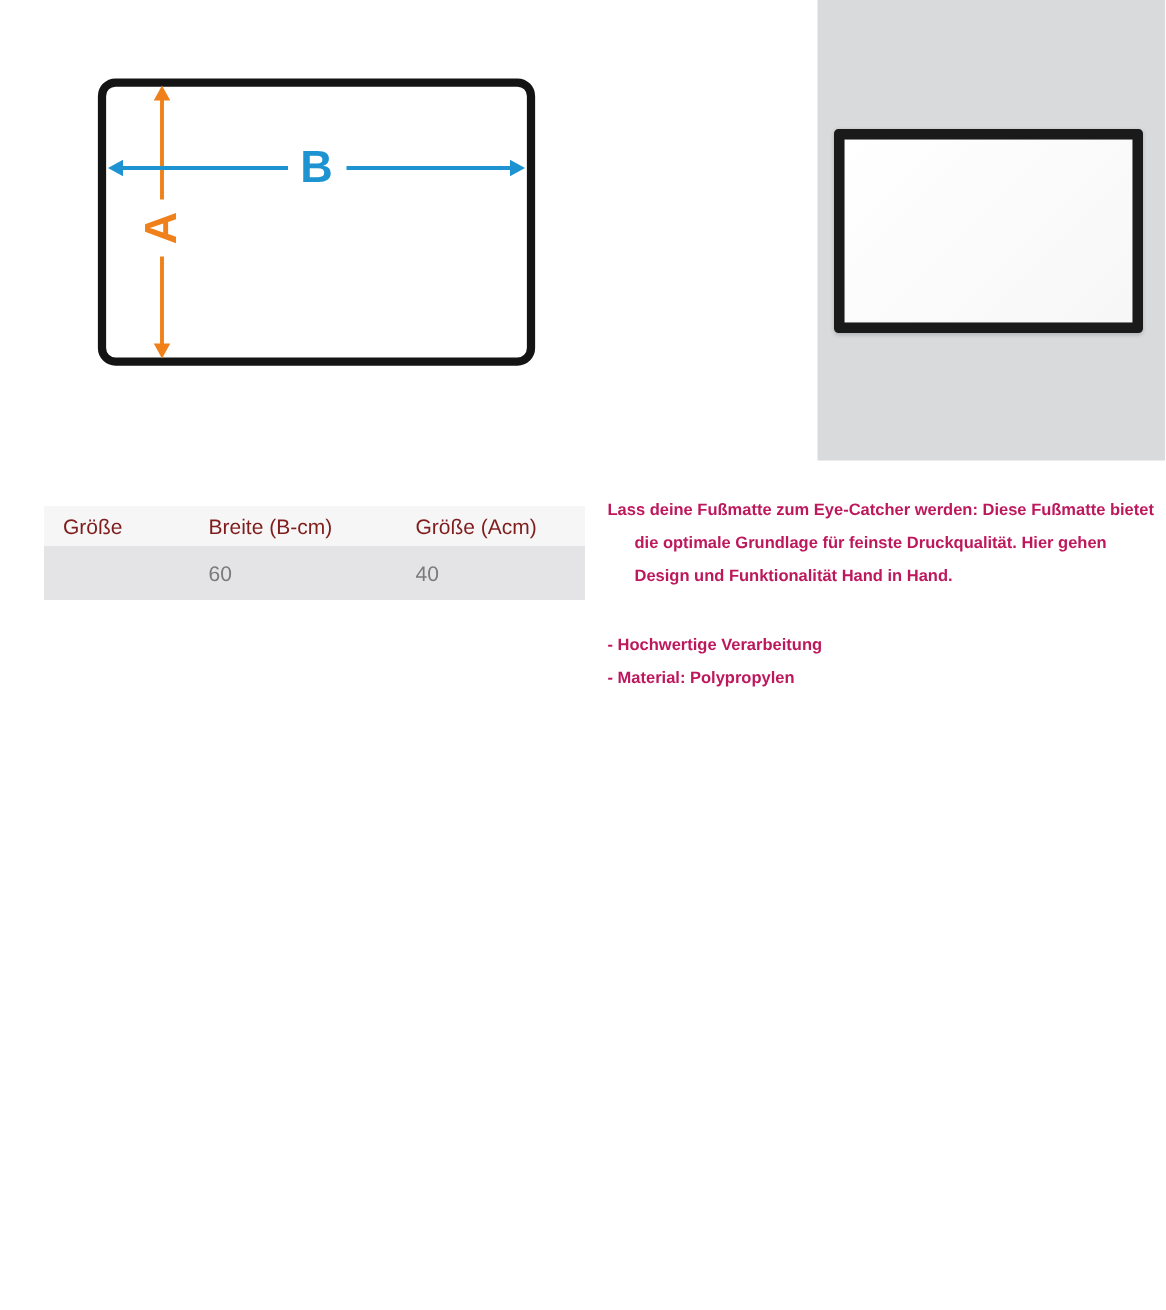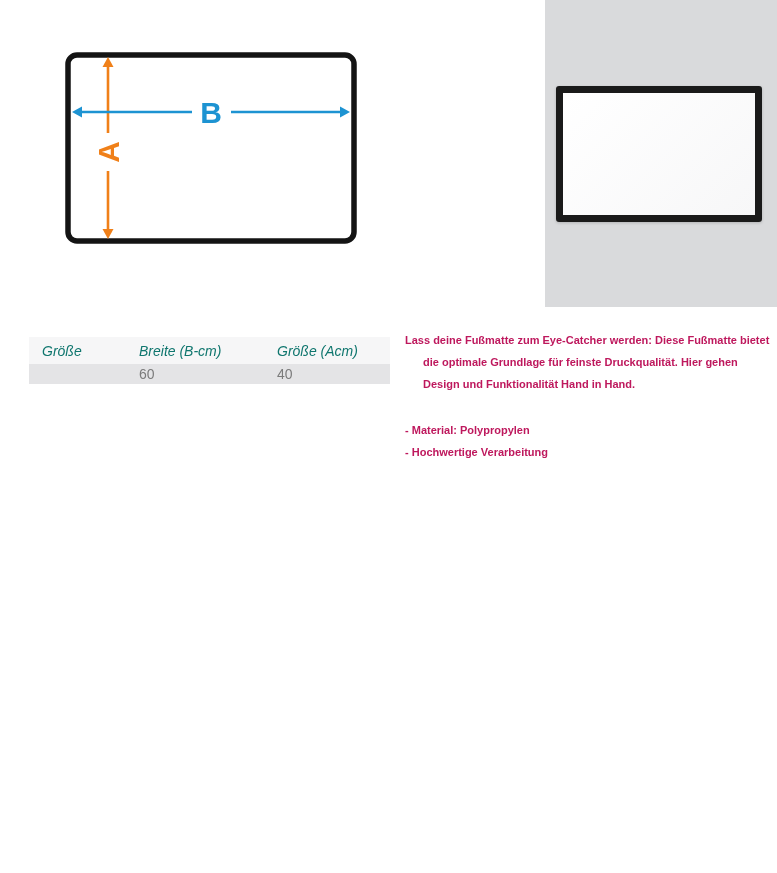--- a/index.html
+++ b/index.html
@@ -63,26 +63,25 @@
   .size-table th, .size-table td {
     text-align: left;
     font-weight: 400;
     padding: 0 0 0 13px;
     overflow: hidden;
     white-space: nowrap;
   }
   .size-table thead tr {
     background: #f6f6f7;
     height: 27px;
-    color: #0f766e;
-    font-style: italic;
+    color: #7f1d1d;
   }
   .size-table tbody tr {
     background: #e4e4e6;
-    height: 20px;
+    height: 36px;
     color: #7b7b7b;
   }
 
   
   .description {
     position: absolute;
     left: 405px;
     top: 329px;
     width: 372px;
     color: #be185d;
@@ -152,18 +151,18 @@
         <td></td>
         <td>60</td>
         <td>40</td>
       </tr>
     </tbody>
   </table>
 
   <div class="description">
     <div class="intro">Lass deine Fußmatte zum Eye-Catcher werden: Diese Fußmatte bietet die optimale Grundlage für feinste Druckqualität. Hier gehen Design und Funktionalität Hand in Hand.</div>
     <div class="features">
+      <div class="feature">- Hochwertige Verarbeitung</div>
       <div class="feature">- Material: Polypropylen</div>
-      <div class="feature">- Hochwertige Verarbeitung</div>
     </div>
   </div>
 
 </div>
 
 </body></html>

